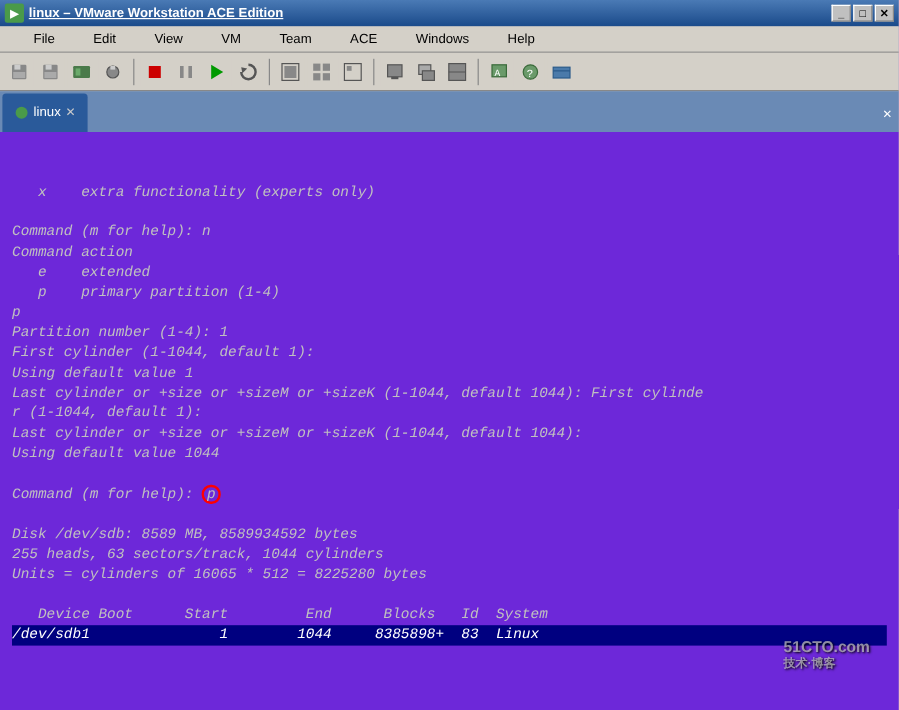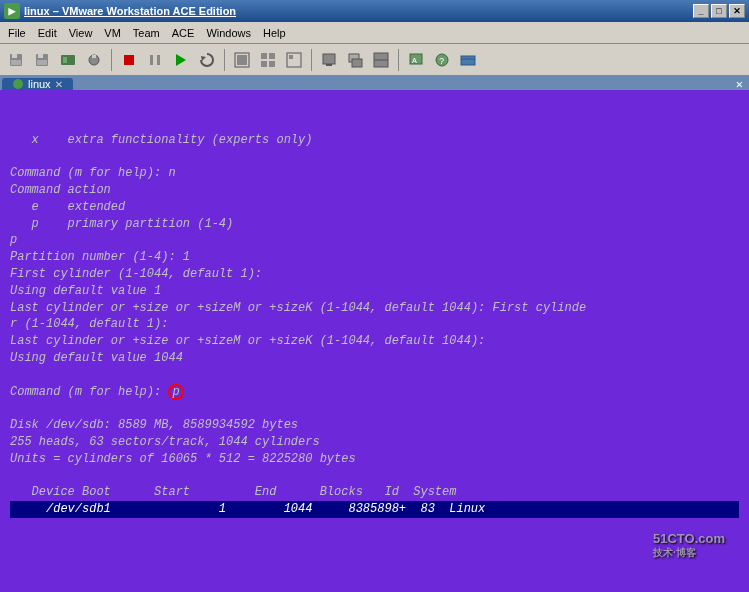--- a/index.html
+++ b/index.html
@@ -69,20 +69,21 @@
       align-items: center;
       padding: 0 2px;
       border-bottom: 1px solid #888;
       font-family: Arial, sans-serif;
       font-size: 11px;
     }
     .menu-item {
       padding: 2px 6px;
       cursor: pointer;
       color: #000;
+      margin-left: 20px;
     }
 
     
     .toolbar {
       background: #d4d0c8;
       height: 32px;
       display: flex;
       align-items: center;
       padding: 2px 4px;
       border-bottom: 1px solid #888;
@@ -102,21 +103,21 @@
       display: flex;
       align-items: center;
       justify-content: center;
       cursor: pointer;
       font-size: 10px;
     }
 
     
     .vm-tab-bar {
       background: #6a8ab5;
-      height: 14px;
+      height: 34px;
       display: flex;
       align-items: stretch;
       padding: 2px 2px 0 2px;
     }
     .vm-tab {
       background: #2a5a9a;
       color: white;
       padding: 2px 10px;
       font-family: Arial, sans-serif;
       font-size: 11px;
@@ -218,21 +219,20 @@
     .watermark-sub {
       font-size: 10px;
       text-align: left;
     }
 
     
     .dev-row {
       background: #000080;
       color: #ffffff;
       display: block;
-      padding-left: 36px;
     }
   </style>
 </head>
 <body>
 
 <div class="title-bar">
   <div class="title-bar-icon">▶</div>
   <span class="title-bar-text">linux – VMware Workstation ACE Edition</span>
   <div class="title-bar-buttons">
     <div class="title-bar-btn">_</div>

